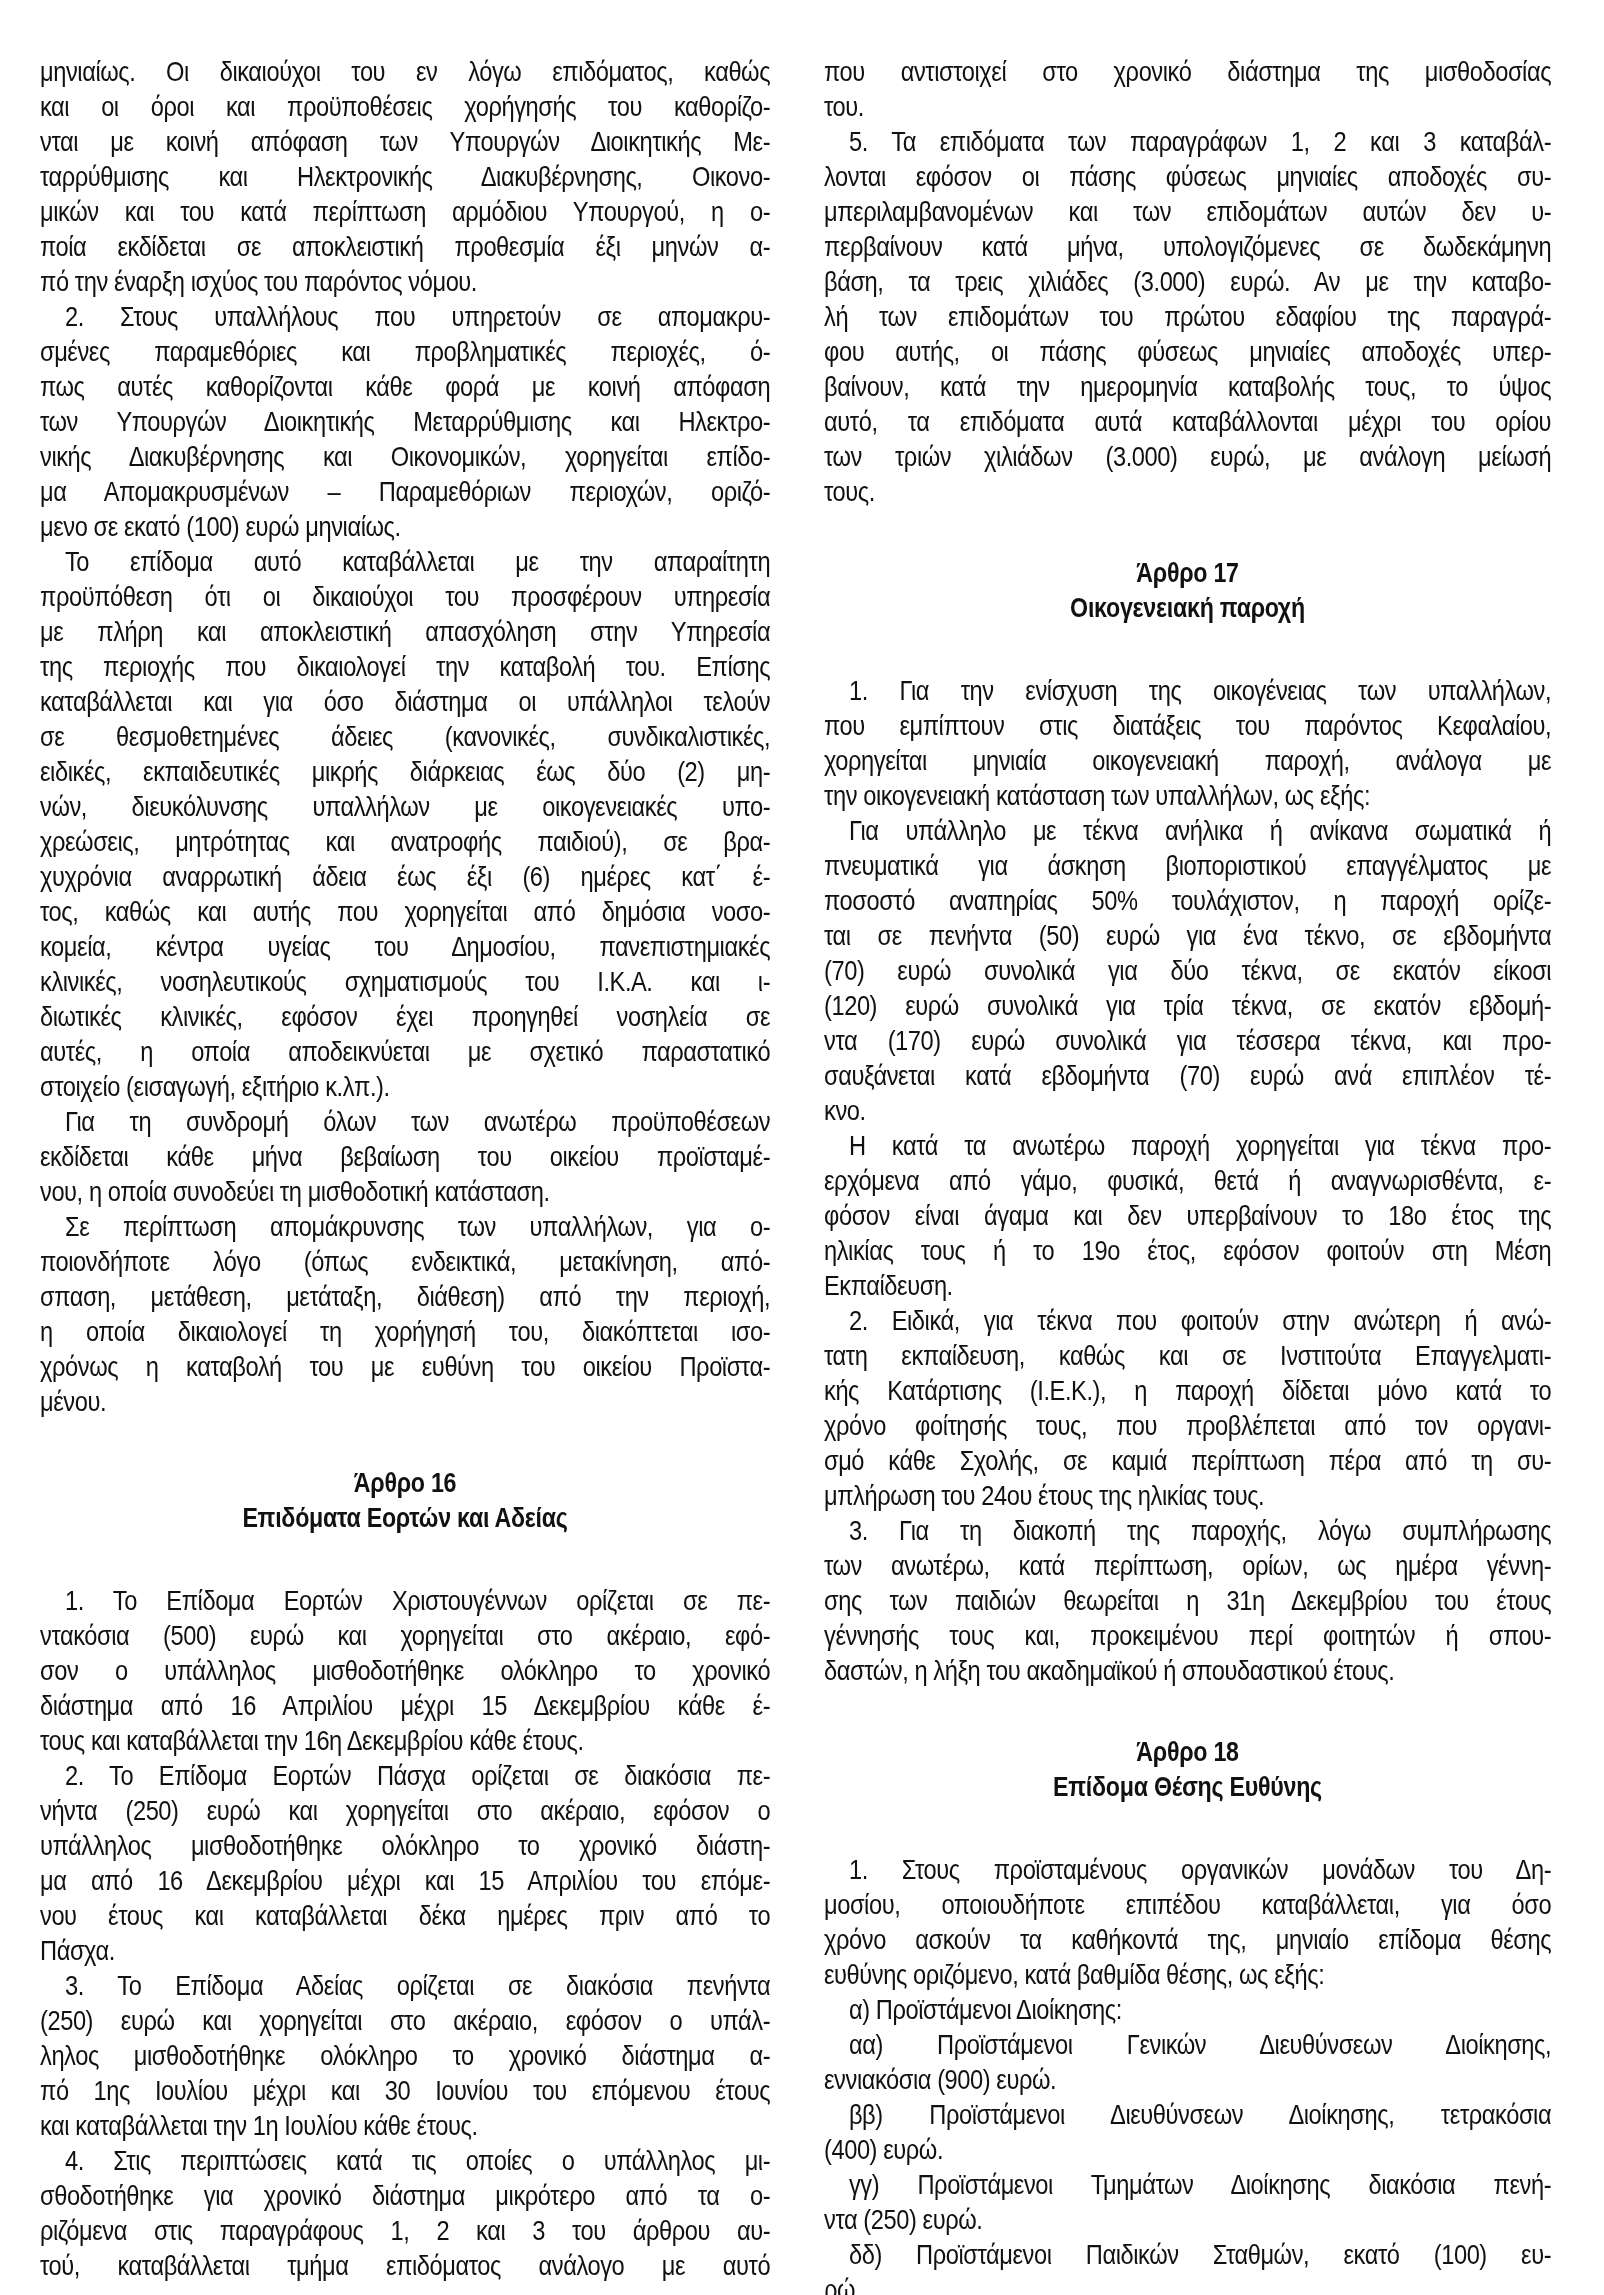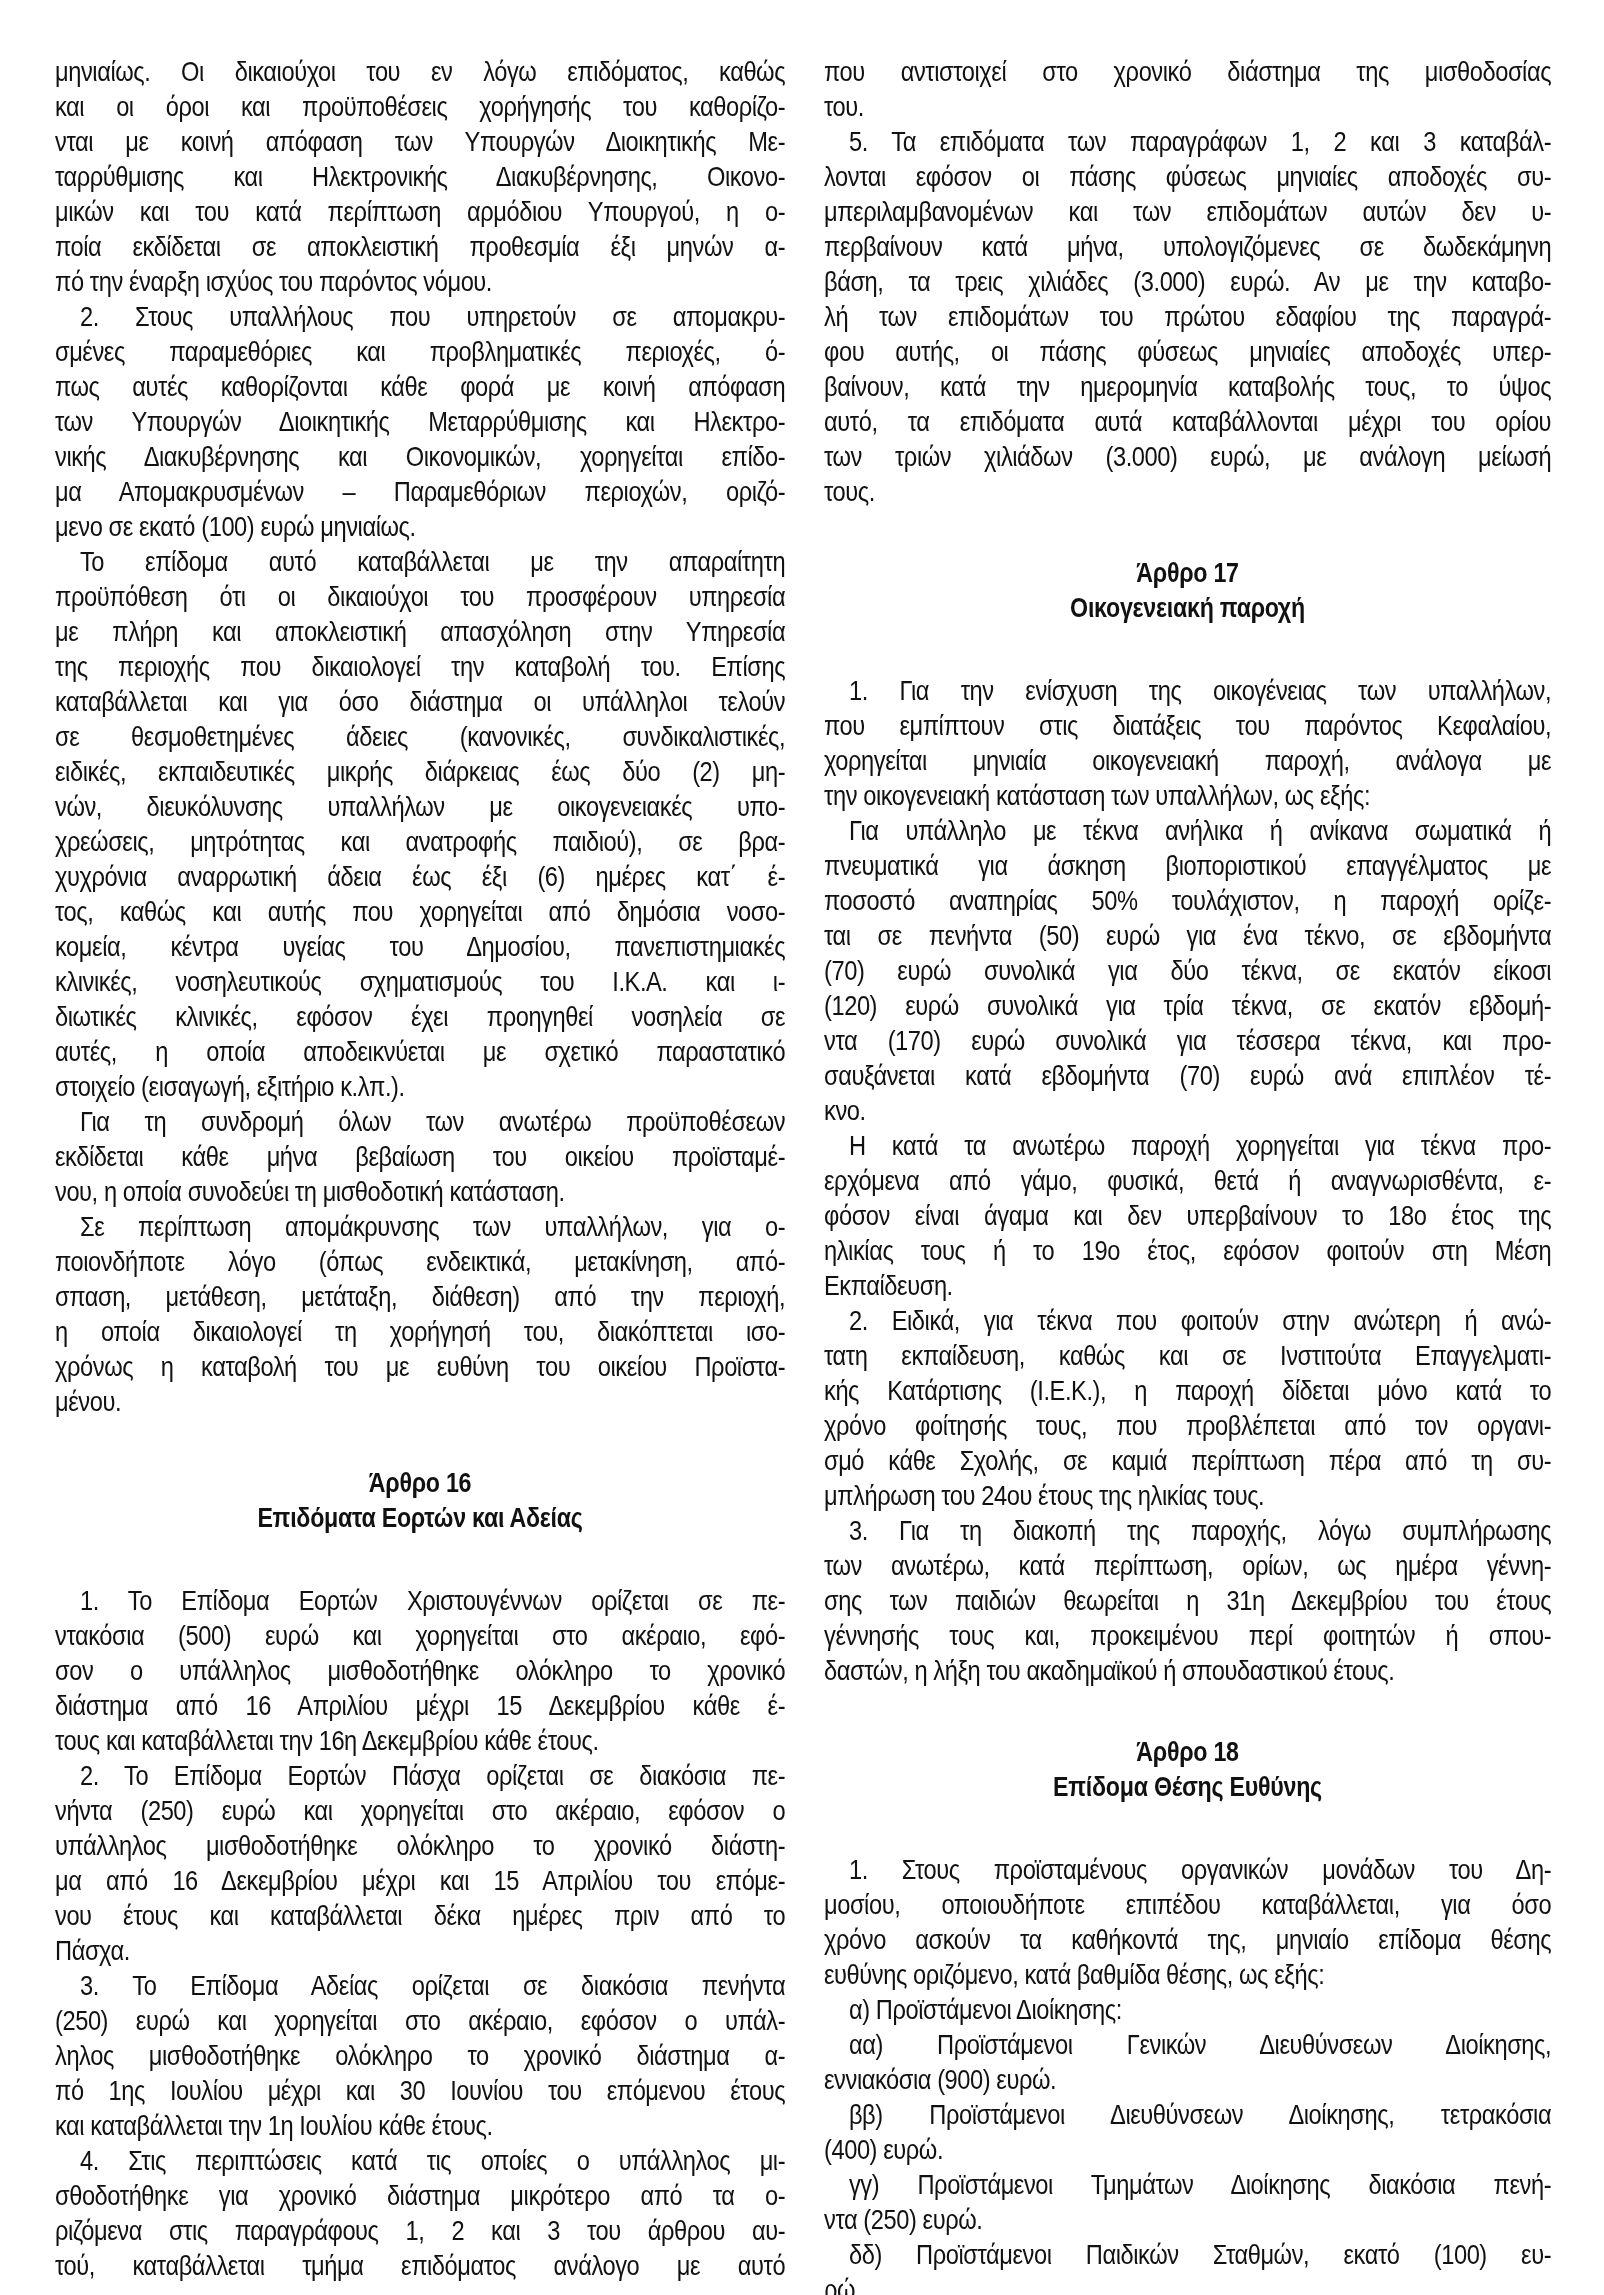--- a/index.html
+++ b/index.html
@@ -1,19 +1,19 @@
 <!DOCTYPE html>
 <html style="font-size:12px"><head>
 <meta charset="utf-8">
 <style>
   html, body { margin: 0; padding: 0; background: #ffffff; }
   body { width: 1604px; height: 2295px; position: relative; overflow: hidden; color: #111111;
          font-family: "Liberation Sans", "DejaVu Sans", sans-serif; }
   .col { position: absolute; top: 54px; width: 730px; }
-  .col.left { left: 55px; }
+  .col.left { left: 40px; }
   .col.right { left: 824px; width: 727px; }
   .line { font-size: 27.5px; line-height: 35px; height: 35px; white-space: nowrap;
           text-align: justify; text-align-last: justify; letter-spacing: -0.5px;
           transform: scaleX(0.86); transform-origin: left center; width: 116.3%; }
   .line.last { text-align-last: left; }
   .line.indent { text-indent: 29px; }
   .heading { text-align: center; font-weight: bold; font-size: 27px; line-height: 35px; height: 35px;
              transform: scaleX(0.86); transform-origin: center; letter-spacing: -0.3px; }
   .gap { height: 47px; }
 </style>

